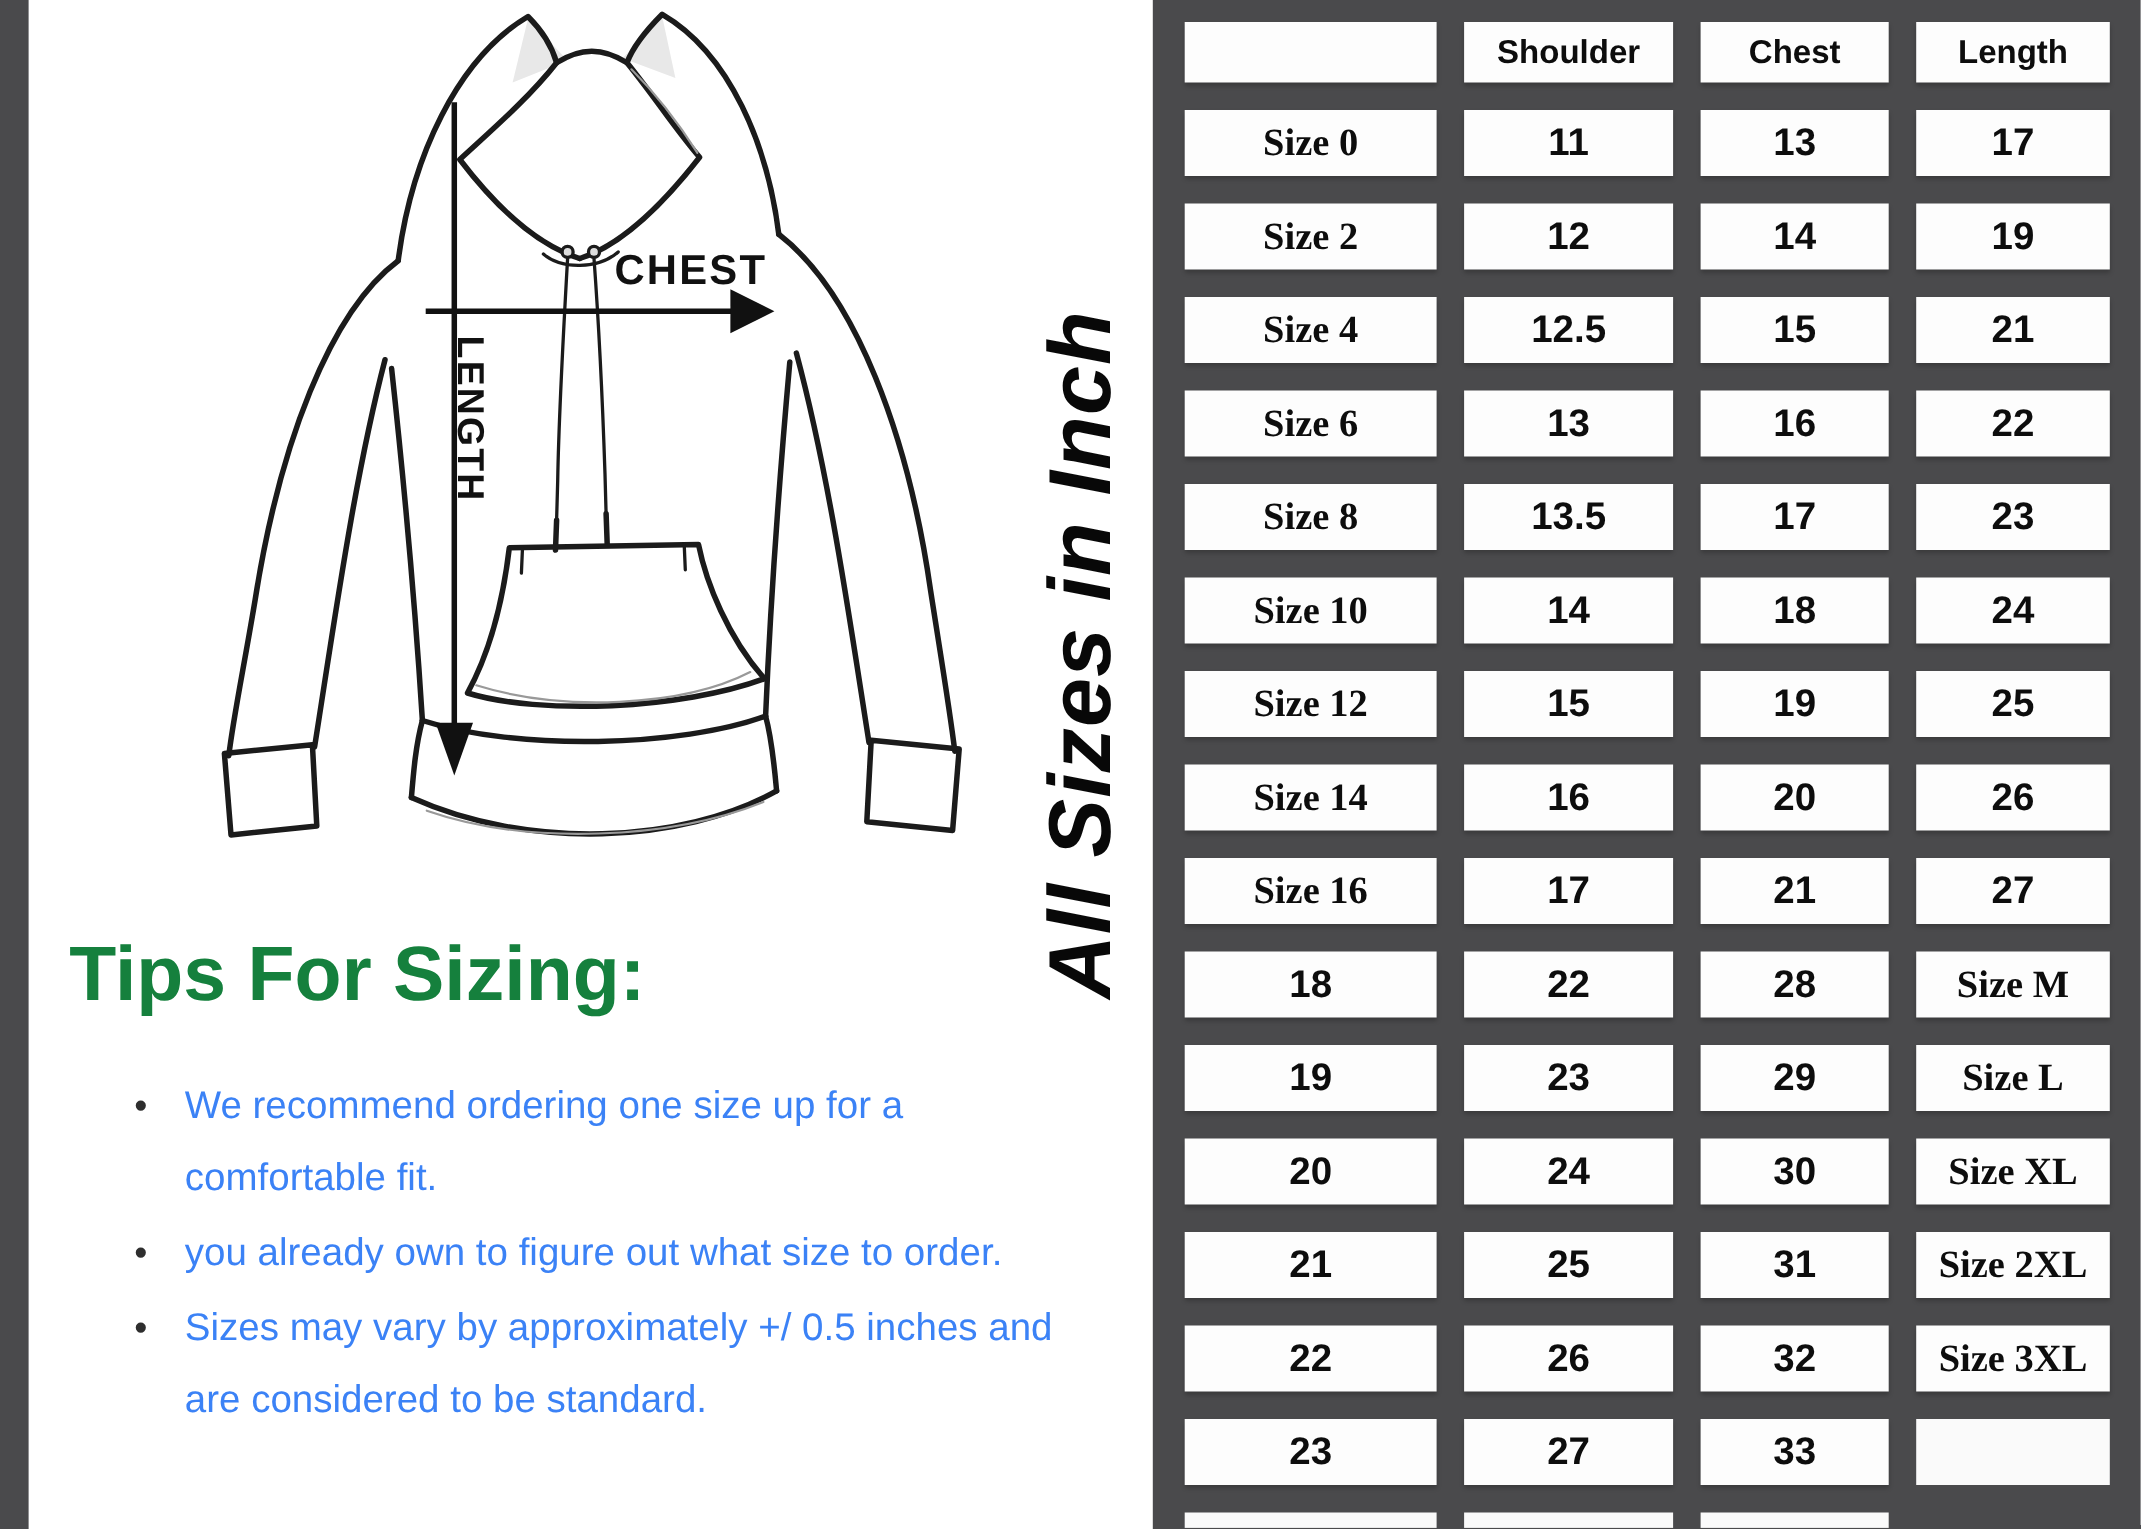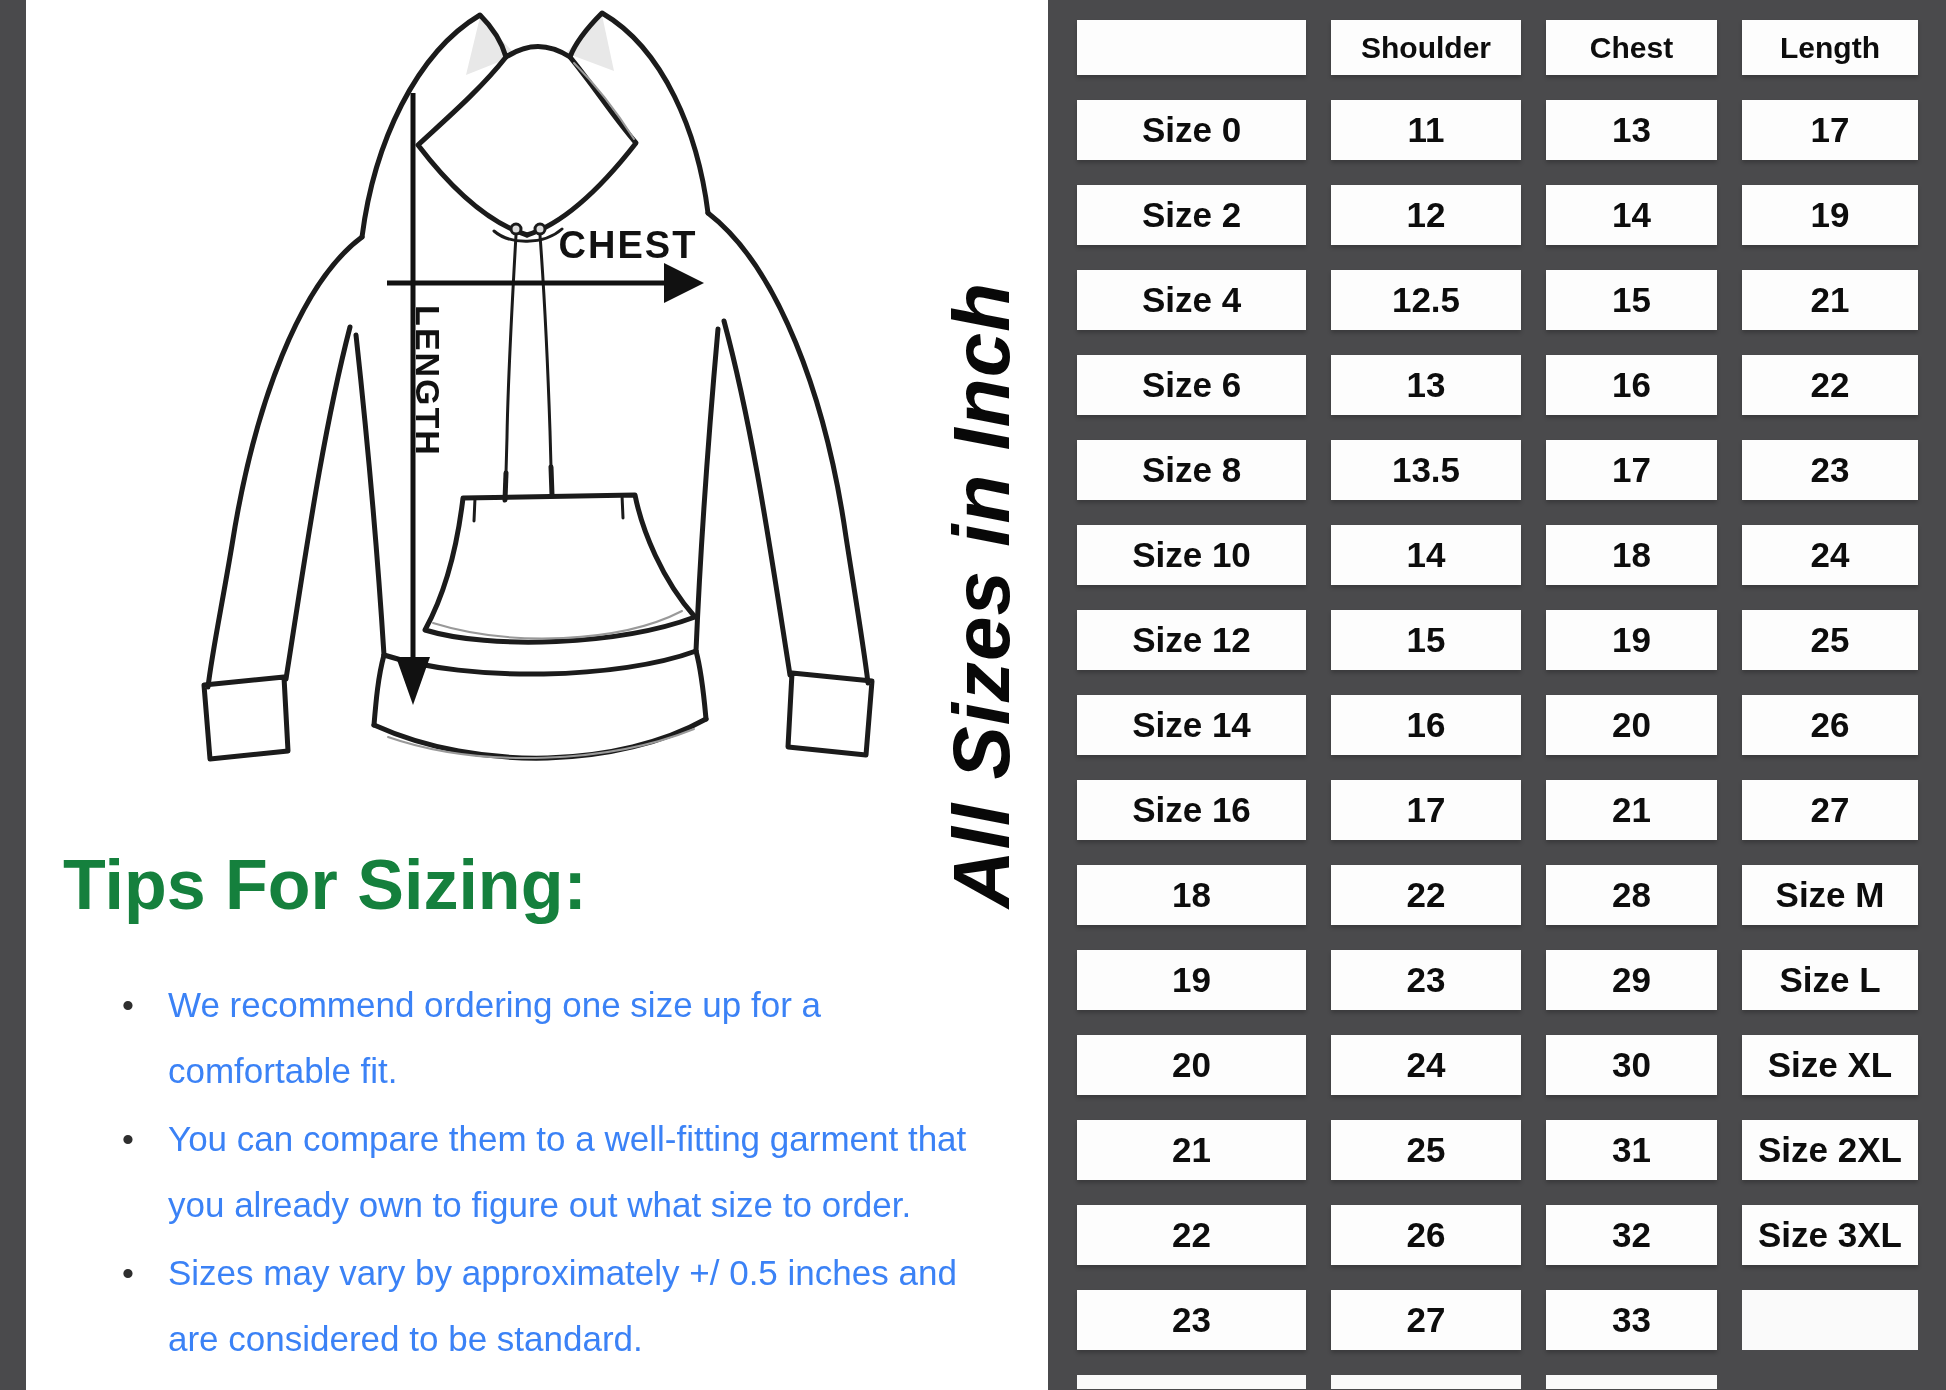--- a/index.html
+++ b/index.html
@@ -56,21 +56,21 @@
     column-gap:25px;row-gap:25px;
     padding:20px 0 0 29px;
   }
   .cell{
     background:#fdfdfd;display:flex;align-items:center;justify-content:center;
     box-shadow:0 3px 4px rgba(0,0,0,0.22);
     color:#0d0d0d;font-weight:bold;
   }
   .cell.header{font-size:30px;}
   .cell.blank{background:#fdfdfd;}
-  .cell.size-label{font-size:35px;}
+  .cell.size-label{font-size:35px;font-family:Liberation Serif, serif;}
   .cell.num{font-size:35px;}
   .cell.sliver{background:#fafafa;box-shadow:none;}
 </style>
 </head>
 <body>
 
 <div class="left-bar"></div>
 
 <div class="hoodie-wrap">
   <svg viewBox="0 0 730 790">
@@ -125,21 +125,20 @@
   <div class="tip-item">
     <span class="tip-bullet">•</span>
     <span class="tip-lines">
       <span class="tip-line">We recommend ordering one size up for a</span>
       <span class="tip-line">comfortable fit.</span>
     </span>
   </div>
   <div class="tip-item">
     <span class="tip-bullet">•</span>
     <span class="tip-lines">
-      <span class="tip-line">You can compare them to a well-fitting garment that</span>
       <span class="tip-line">you already own to figure out what size to order.</span>
     </span>
   </div>
   <div class="tip-item">
     <span class="tip-bullet">•</span>
     <span class="tip-lines">
       <span class="tip-line">Sizes may vary by approximately +/ 0.5 inches and</span>
       <span class="tip-line">are considered to be standard.</span>
     </span>
   </div>

